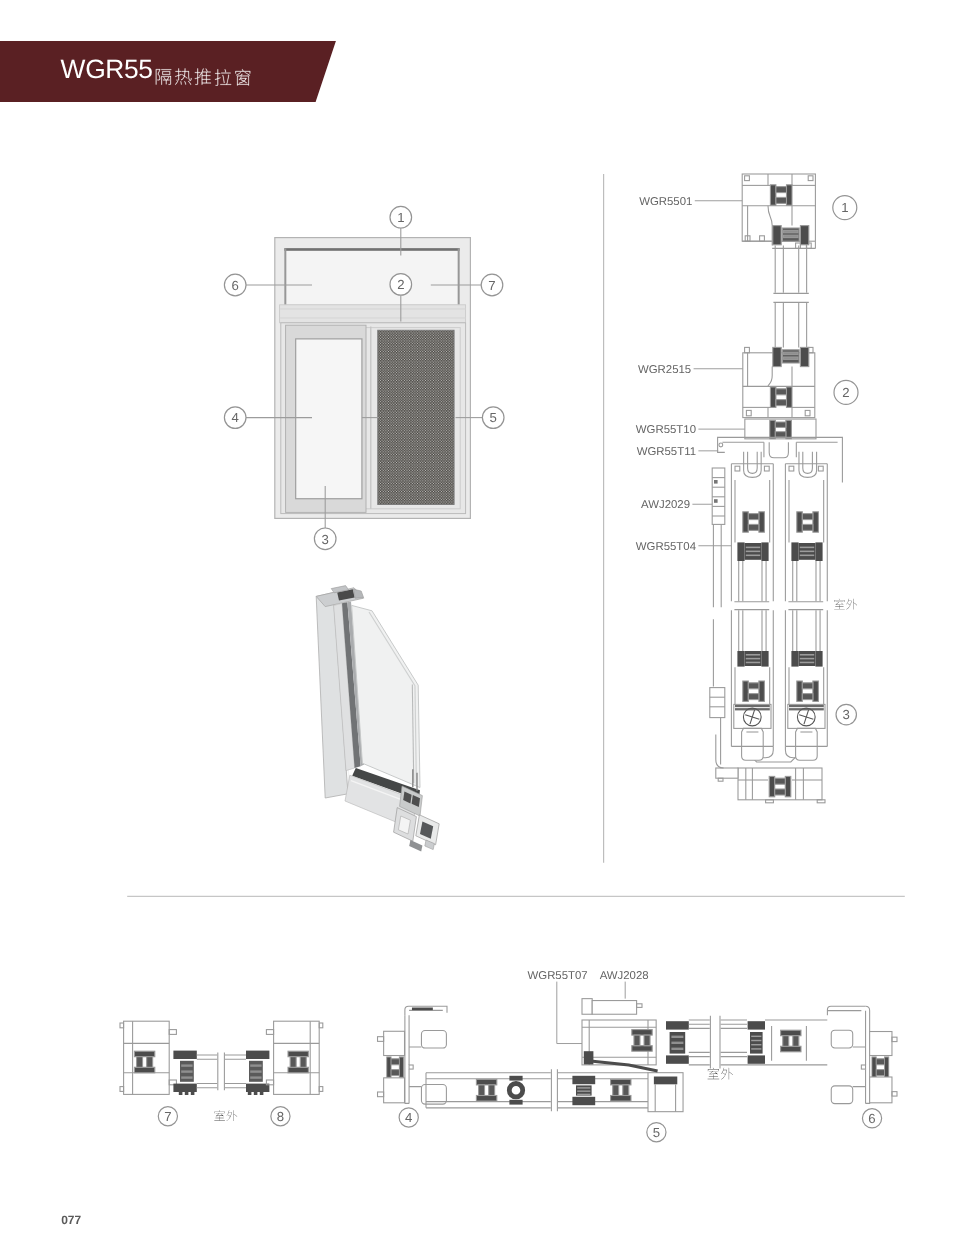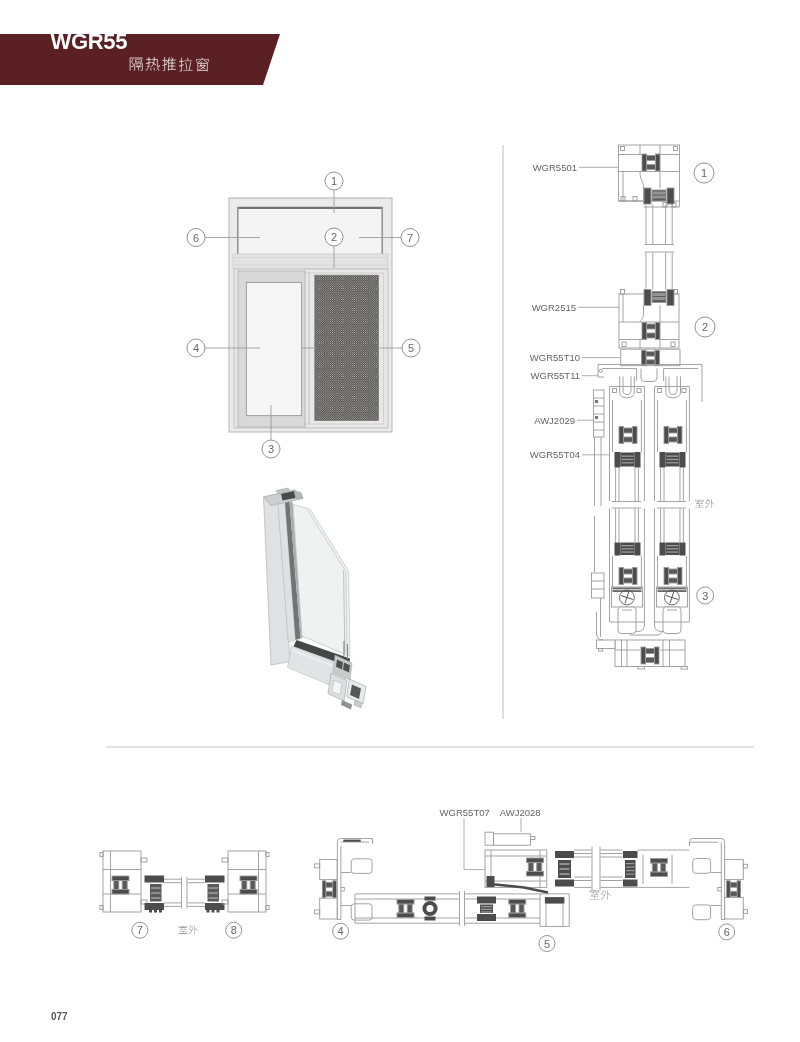--- a/index.html
+++ b/index.html
@@ -5,21 +5,21 @@
 html,body{margin:0;padding:0;background:#ffffff;}
 body{width:800px;height:1042px;position:relative;font-family:"Liberation Sans",sans-serif;overflow:hidden;}
 #page{position:absolute;top:0;left:0;width:800px;height:1042px;}
 </style>
 </head>
 <body>
 <div id="page">
 
 <div style="position:absolute;left:0;top:34px;width:281px;height:51px;background:#5a2023;clip-path:polygon(0 0,280px 0,263px 51px,0 51px);"></div>
 
-<div style="position:absolute;left:50.5px;top:32px;color:#ffffff;font-weight:bold;font-size:22px;line-height:20px;letter-spacing:-0.3px;">WGR55</div>
+<div style="position:absolute;left:50.5px;top:48px;color:#ffffff;font-weight:normal;font-size:22px;line-height:20px;letter-spacing:-0.3px;">WGR55</div>
 <svg id="art" width="800" height="1042" style="position:absolute;top:0;left:0" xmlns="http://www.w3.org/2000/svg">
 <defs>
 
 <pattern id="mesh" width="2.2" height="2.2" patternUnits="userSpaceOnUse">
 <rect width="2.2" height="2.2" fill="#8b8986"></rect>
 <rect width="2.2" height="0.9" fill="#504e4a"></rect>
 <rect width="0.9" height="2.2" fill="#504e4a"></rect>
 <rect width="0.65" height="0.65" fill="#efeeec"></rect>
 </pattern>
 

